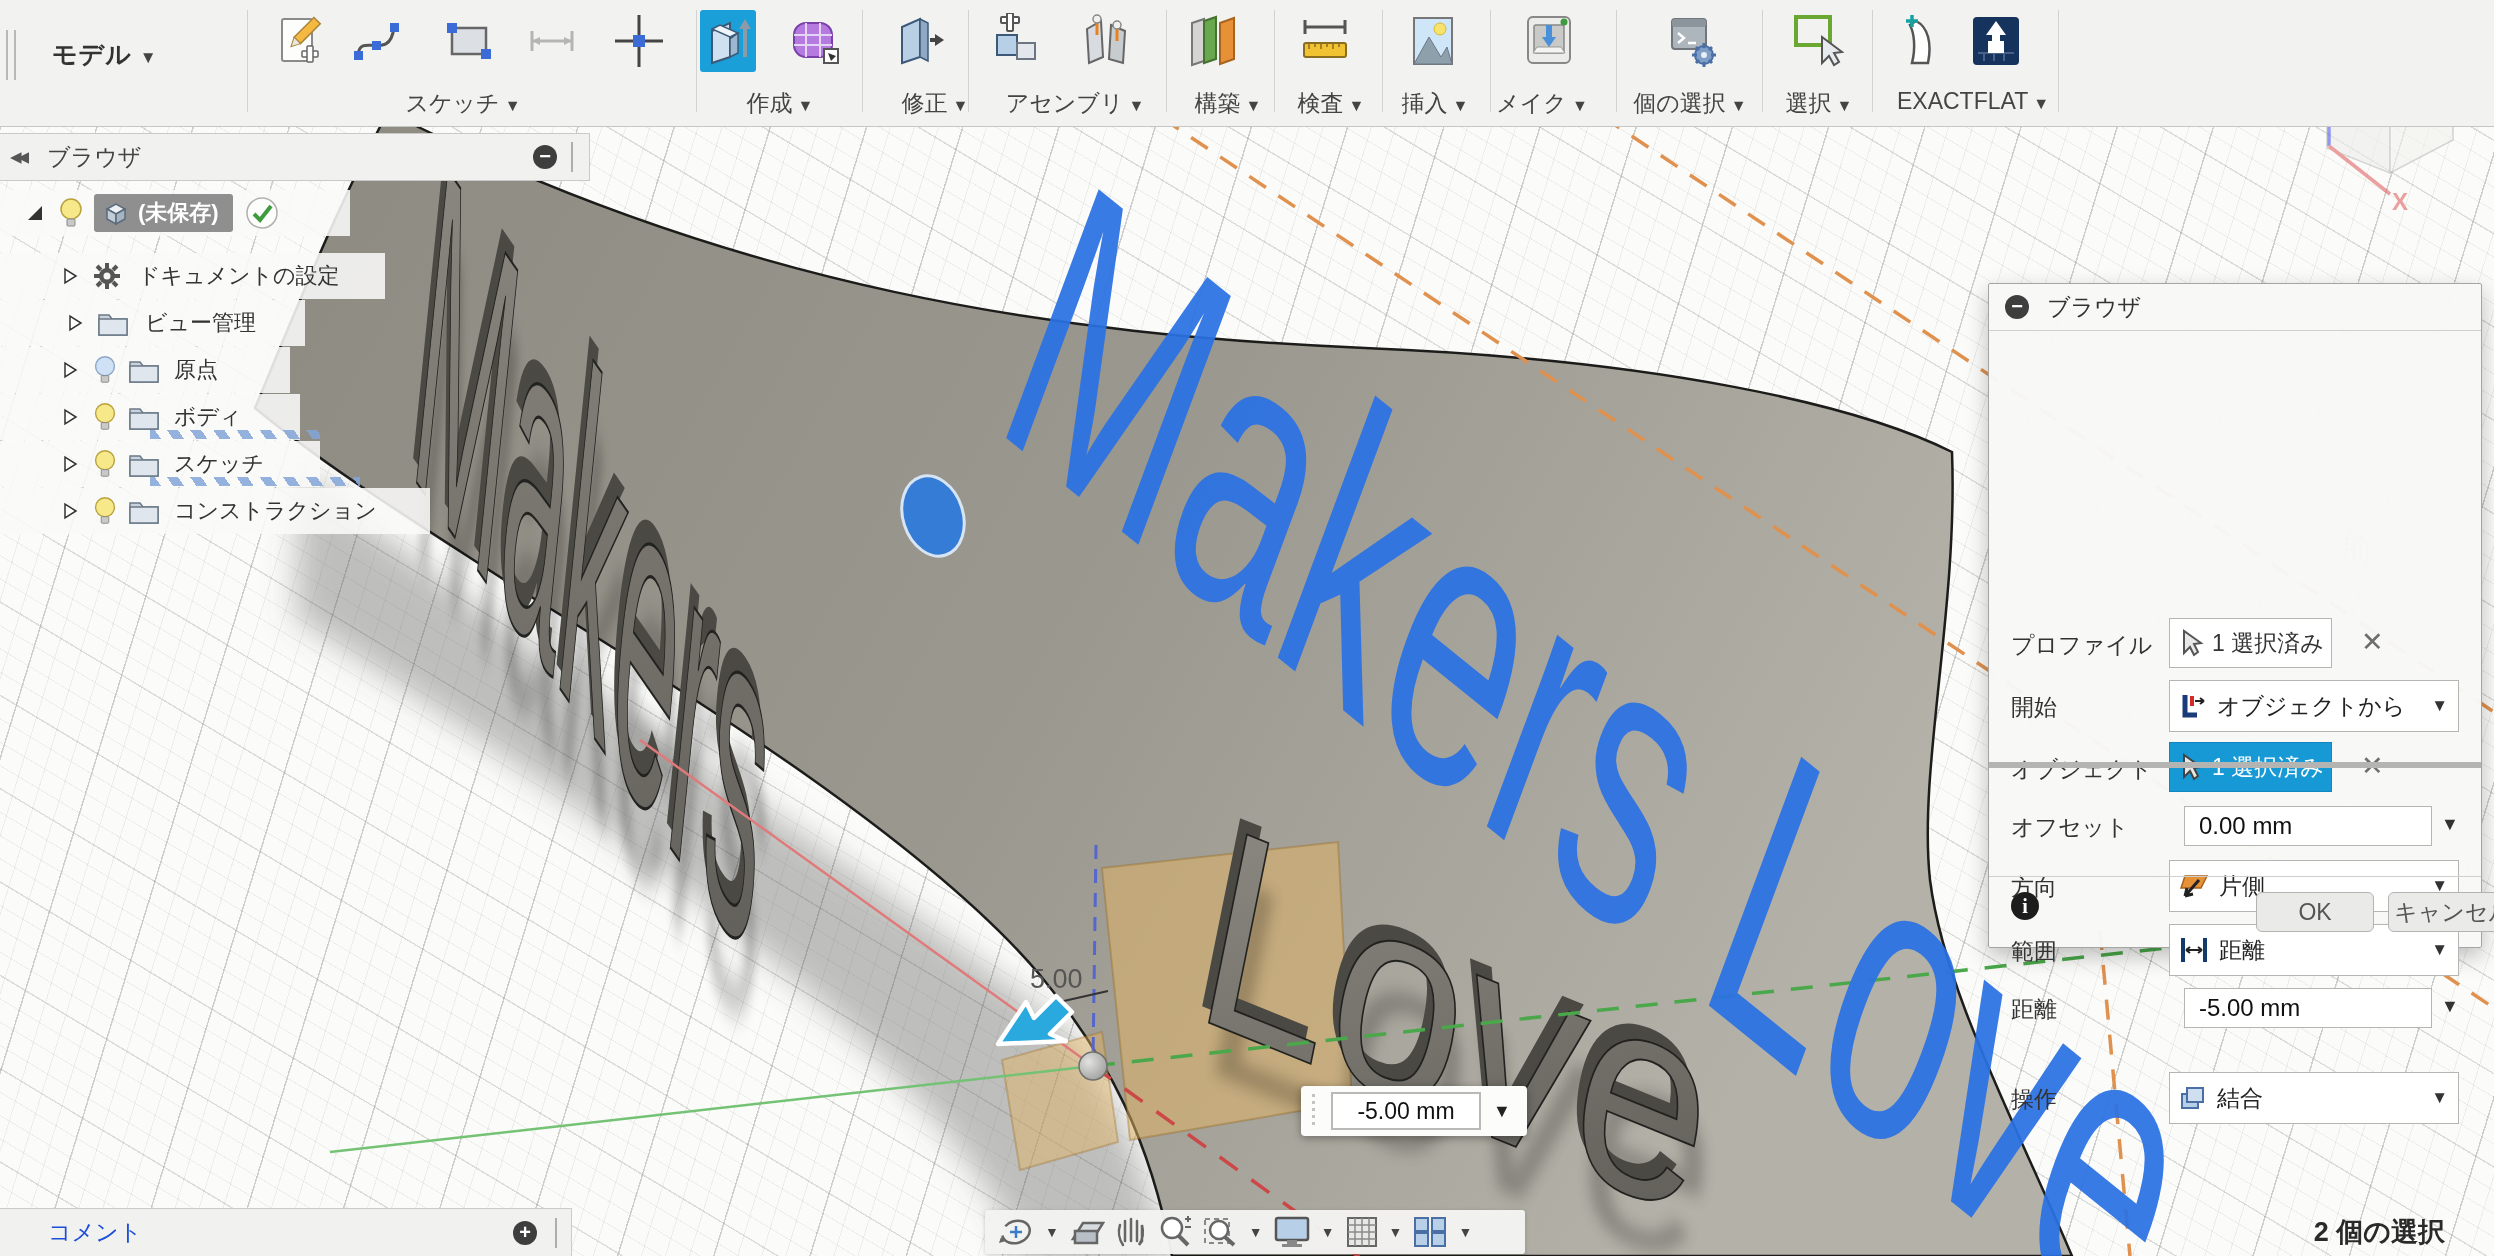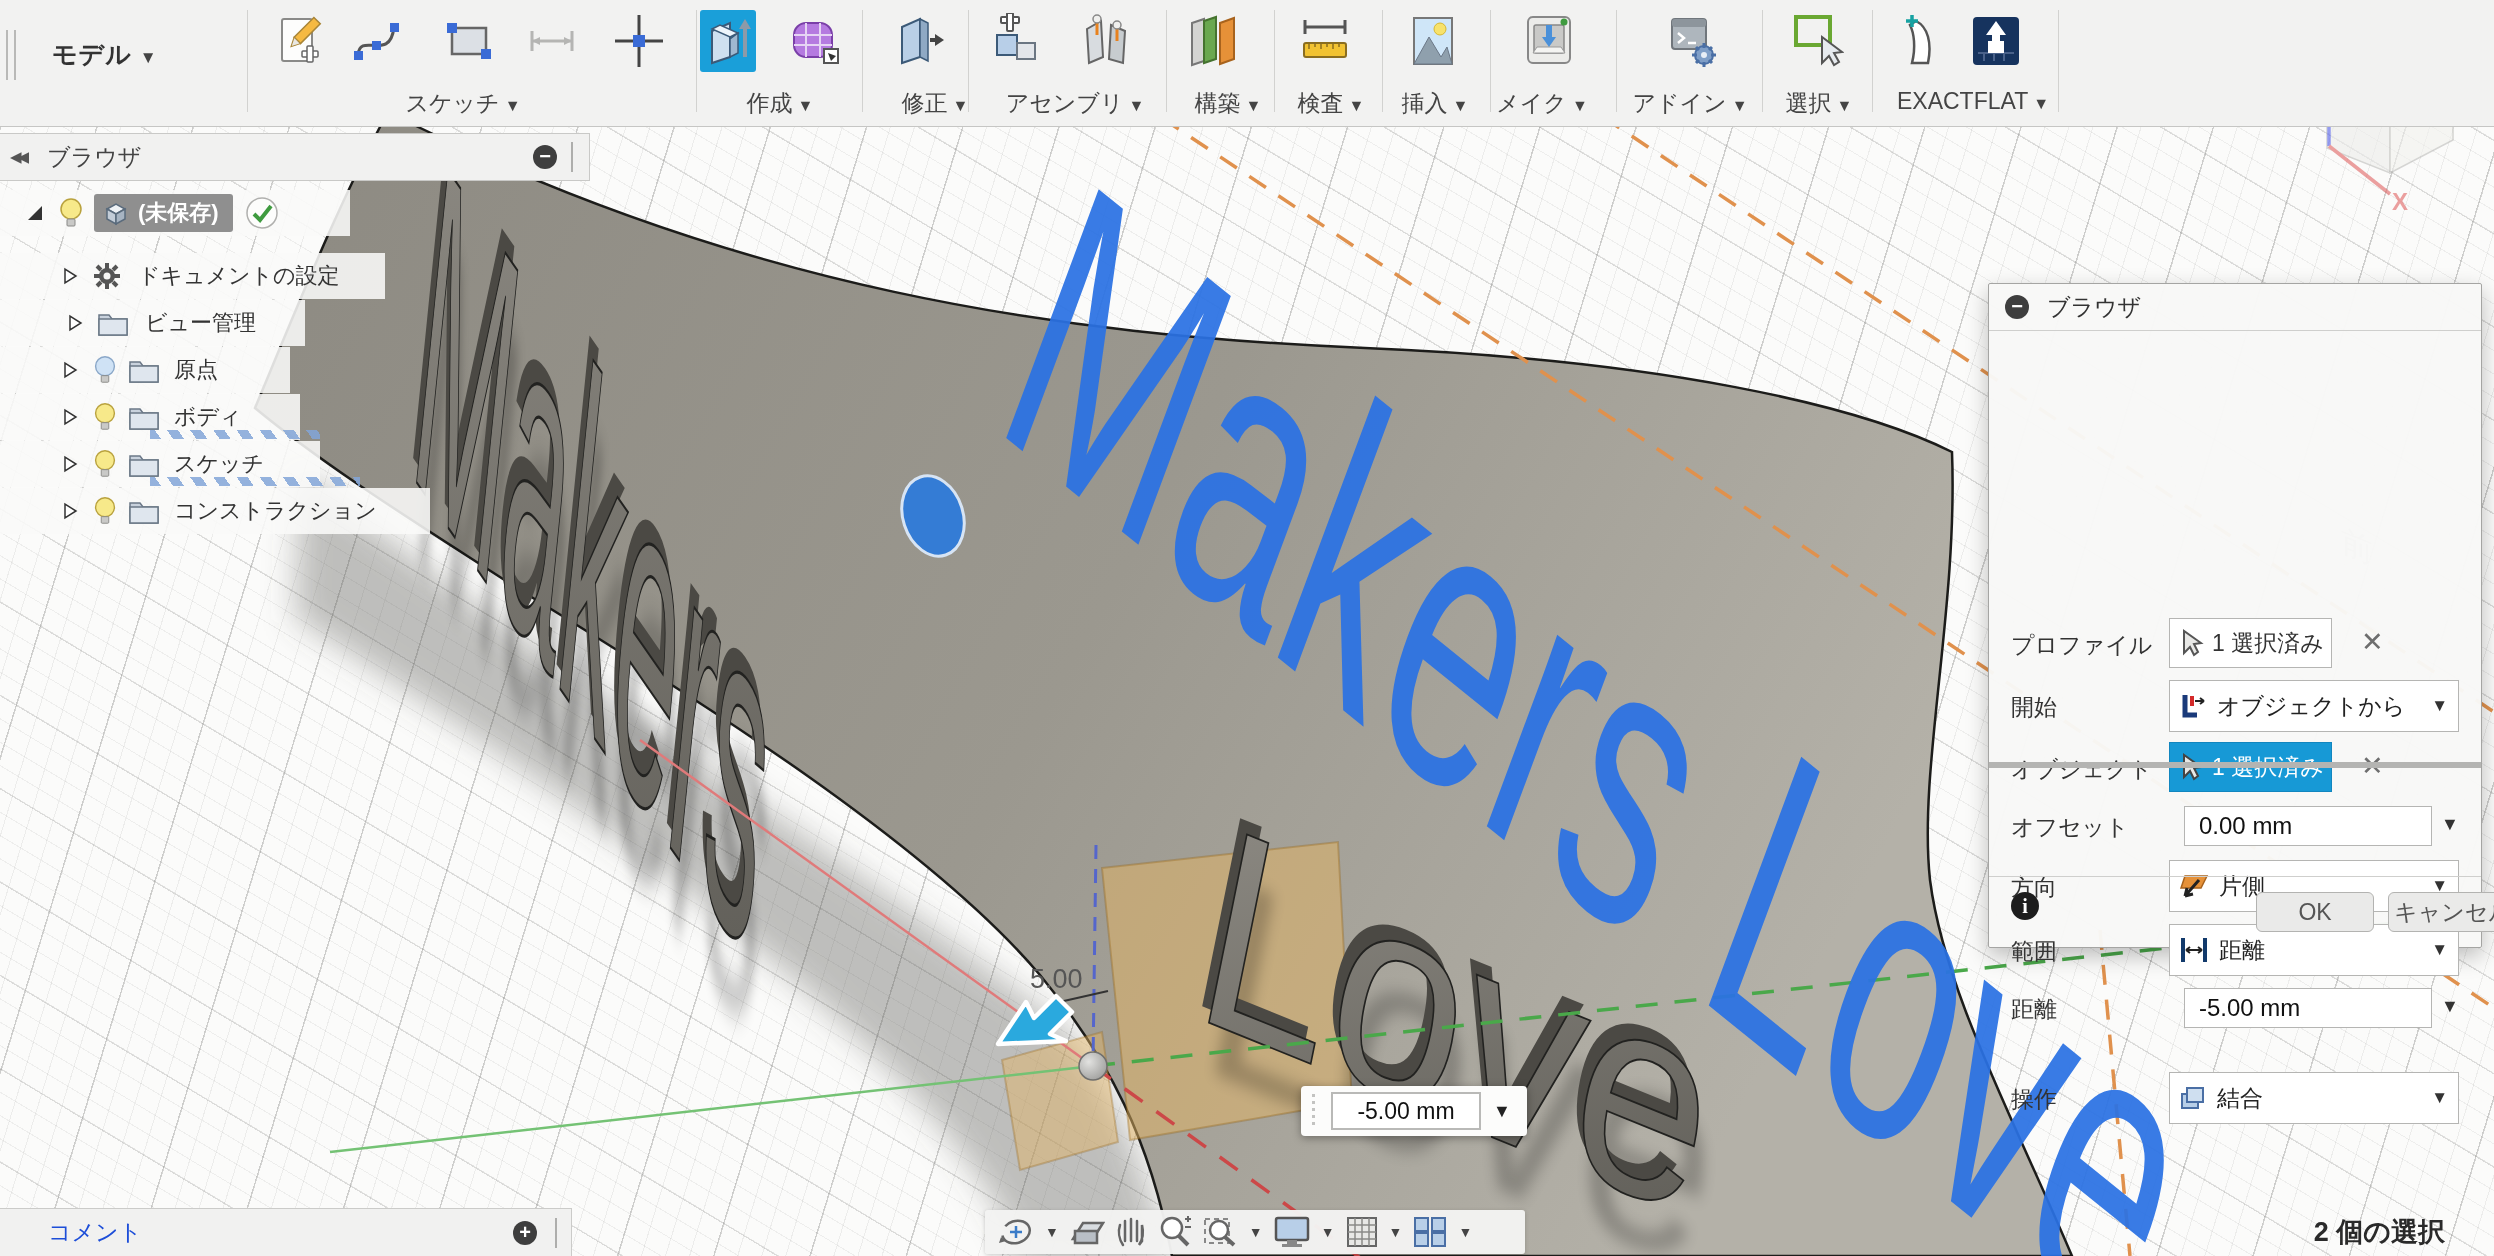--- a/index.html
+++ b/index.html
@@ -375,21 +375,21 @@
       <svg width="52" height="56" viewBox="0 0 52 56">
         <rect x="6" y="6" width="34" height="30" rx="3" fill="#aeb6bd" stroke="#70767c" stroke-width="2"></rect>
         <rect x="6" y="6" width="34" height="8" rx="3" fill="#8d959c"></rect>
         <path d="M12,20 l6,5 -6,5 M22,30 h8" stroke="#fff" stroke-width="2.5" fill="none"></path>
         <circle cx="38" cy="42" r="9" fill="#7f9ec7" stroke="#4a6fa5" stroke-width="2"></circle>
         <path d="M38,30 v5 M38,49 v5 M26,42 h5 M45,42 h5 M30,34 l3,3 M46,50 l-3,-3 M46,34 l-3,3 M30,50 l3,-3" stroke="#4a6fa5" stroke-width="3"></path>
         <circle cx="38" cy="42" r="3" fill="#e8eef6"></circle>
       </svg>
     </div>
     <div class="tb-label" style="left:1690px">
-      <span>アドイン</span><span class="dd">▼</span>
+      <span>個の選択</span><span class="dd">▼</span>
     </div>
 
     <div class="tb-icon" style="left:1790px">
       <svg width="52" height="56" viewBox="0 0 52 56">
         <rect x="4" y="4" width="34" height="28" fill="none" stroke="#6aa832" stroke-width="4"></rect>
         <polygon points="30,24 30,50 37,43 42,52 47,49 42,40 50,39" fill="#e6eaee" stroke="#555" stroke-width="2"></polygon>
       </svg>
     </div>
     <div class="tb-label" style="left:1819px">
       <span>選択</span><span class="dd">▼</span>

